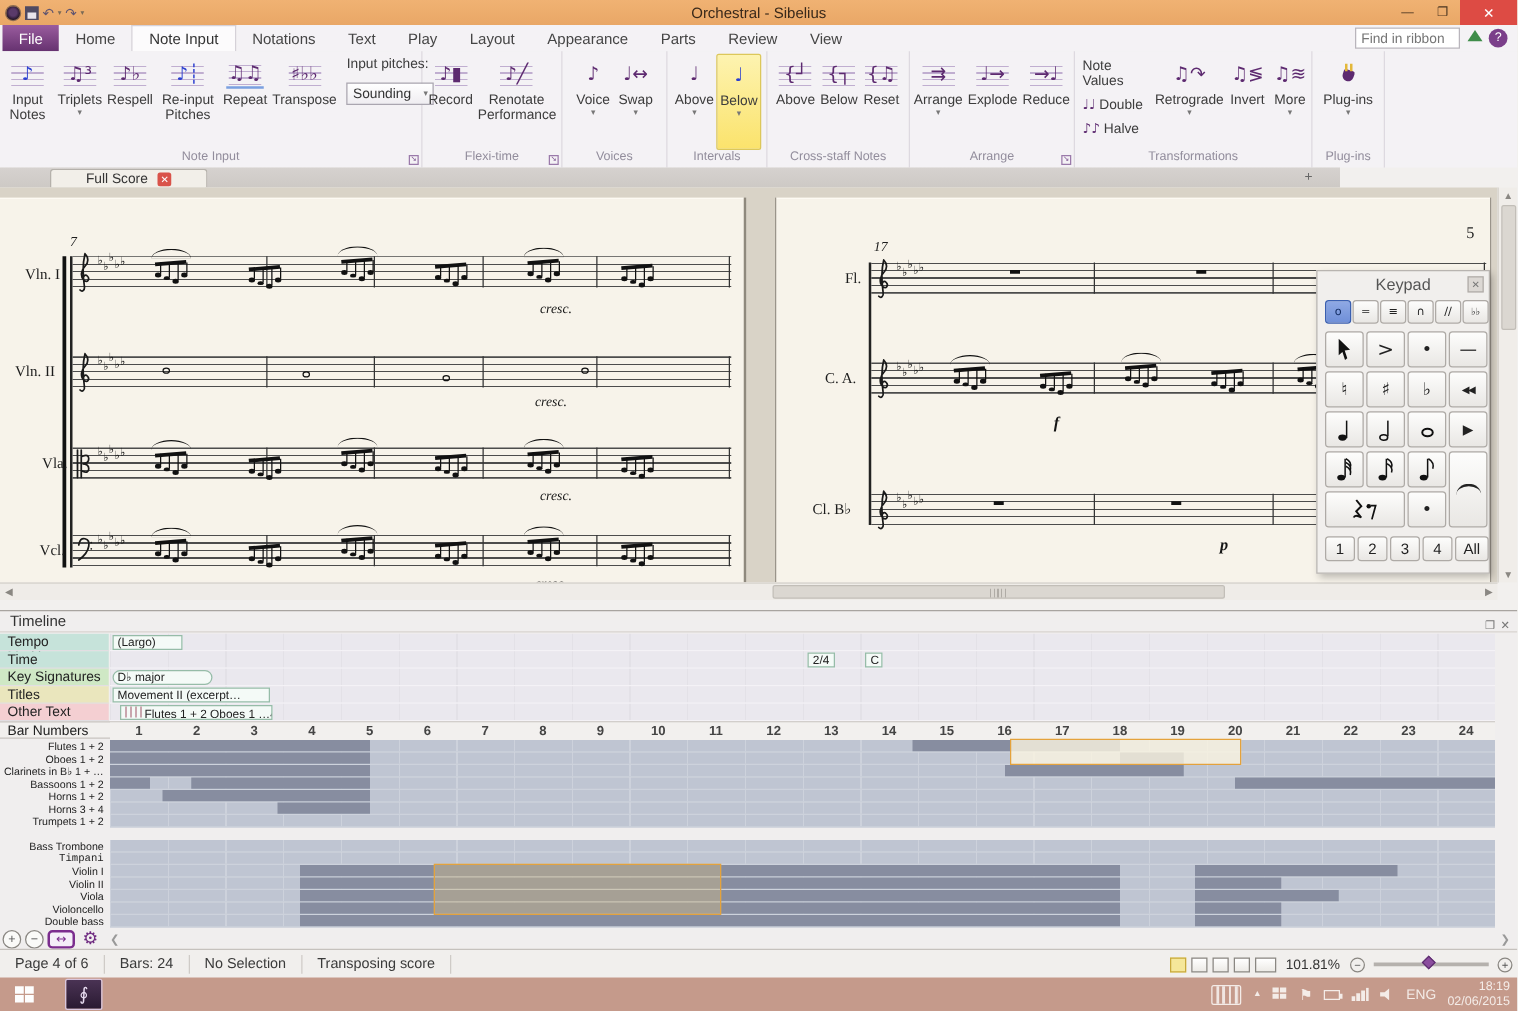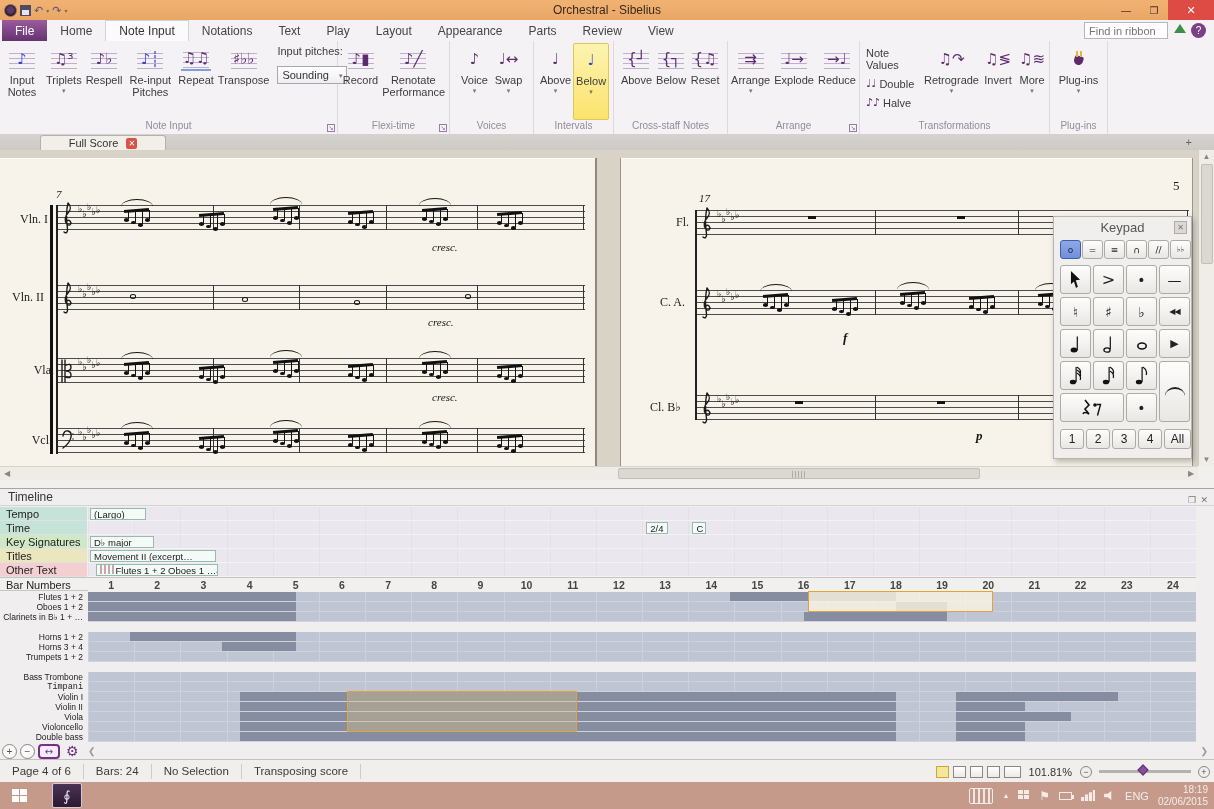--- a/index.html
+++ b/index.html
@@ -49,21 +49,21 @@
   .plugico::before{content:"";position:absolute;left:2px;top:5px;width:9px;height:9px;background:#5d2a70;border-radius:2px 2px 5px 5px;transform:rotate(18deg)}
   .plugico::after{content:"";position:absolute;left:4px;top:0;width:2px;height:6px;background:#e3b83a;box-shadow:4px 0 0 #e3b83a}
   .pitchcol{display:flex;flex-direction:column;align-items:flex-start;padding:2px 4px 0 6px}
   .pitchlbl{font-size:11px;color:#3c3c3c}
   .pitchsel{margin-top:9px;width:70px;height:18px;border:1px solid #aaa6b0;background:linear-gradient(#fff,#efedf1);font-size:11px;color:#333;display:flex;align-items:center;justify-content:space-between;padding:0 4px}
   .sidecol{display:flex;flex-direction:column;padding:4px 4px 0 6px;gap:6px}
   .sideitem{font-size:11px;color:#3c3c3c;display:flex;align-items:center;gap:3px}
   .sidenotes{color:#5d2a70;font-size:11px}
 
   
-  #docbar{position:absolute;left:0;top:134px;width:1214px;height:16px;background:linear-gradient(#d6d2cf,#cdc9c5);display:flex;align-items:flex-end}
+  #docbar{position:absolute;left:0;top:134px;width:1072px;height:16px;background:linear-gradient(#d6d2cf,#cdc9c5);display:flex;align-items:flex-end}
   .doctab{margin-left:40px;width:126px;height:15px;background:#f2efe9;border:1px solid #b5b1ab;border-bottom:none;border-radius:3px 3px 0 0;display:flex;align-items:center;justify-content:center;gap:8px;font-size:11px;color:#333;position:relative}
   .doctab .closex{width:11px;height:11px;background:#d9534a;border-radius:2px;color:#fff;font-size:8px;line-height:11px;text-align:center}
   #doc-plus{position:absolute;right:22px;bottom:2px;font-size:11px;color:#666}
 
   
   #scorearea{position:absolute;left:0;top:150px;width:1198px;height:316px;background:#d9d3c7;overflow:hidden}
   .page{position:absolute;top:8px;height:308px;background:#f7f3ea;box-shadow:inset 0 1px 0 #fffdf6}
   #page-left{left:0;width:597px;border-right:2px solid #8f897d}
   #page-right{left:620px;width:573px;border-left:1px solid #9a948a;border-right:1px solid #9a948a}
   .staff{position:absolute;height:25px;background:repeating-linear-gradient(to bottom,#4c4c4c 0 1px,transparent 1px 6px);background-size:100% 25px;background-repeat:no-repeat}
@@ -874,21 +874,21 @@
     <div class="metarow" style="top:32px">
       <div class="metalbl ml-time">Time Signatures</div>
       <div class="metalane">
           <div class="chip" style="left: 558.308px; width: 22px;">2/4</div>
           <div class="chip" style="left: 604.475px; width: 14px;">C</div>
         </div>
     </div>
     <div class="metarow" style="top:46px">
       <div class="metalbl ml-key">Key Signatures</div>
       <div class="metalane">
-          <div class="chip" style="left: 2px; width: 64px;">D♭ major</div>
+          <div class="chip" style="left: 2px; width: 80px; border-radius: 6px;">D♭ major</div>
         </div>
     </div>
     <div class="metarow" style="top:60px">
       <div class="metalbl ml-titles">Titles</div>
       <div class="metalane">
           <div class="chip" style="left: 2px; width: 126px;">Movement II  (excerpt…</div>
         </div>
     </div>
     <div class="metarow" style="top:74px">
       <div class="metalbl ml-other">Other Text</div>
@@ -942,20 +942,28 @@
             <div class="tl-seg" style="left: 807.917px; width: 50.7833px;"></div>
           </div>
         </div>
         <div class="tl-row" style="top: 20px;">
           <div class="tl-name">Clarinets in B♭ 1 + …</div>
           <div class="tl-lane">
             <div class="tl-seg" style="left: 0px; width: 207.75px;"></div>
             <div class="tl-seg" style="left: 715.583px; width: 143.117px;"></div>
           </div>
         </div>
+        <div class="tl-row" style="top: 30px;">
+          <div class="tl-name">Bassoons 1 + 2</div>
+          <div class="tl-lane">
+            <div class="tl-seg" style="left: 0px; width: 32.3167px;"></div>
+            <div class="tl-seg" style="left: 64.6333px; width: 143.117px;"></div>
+            <div class="tl-seg" style="left: 900.25px; width: 207.75px;"></div>
+          </div>
+        </div>
         <div class="tl-row" style="top: 40px;">
           <div class="tl-name">Horns 1 + 2</div>
           <div class="tl-lane">
             <div class="tl-seg" style="left: 41.55px; width: 166.2px;"></div>
           </div>
         </div>
         <div class="tl-row" style="top: 50px;">
           <div class="tl-name">Horns 3 + 4</div>
           <div class="tl-lane">
             <div class="tl-seg" style="left: 133.883px; width: 73.8667px;"></div>

